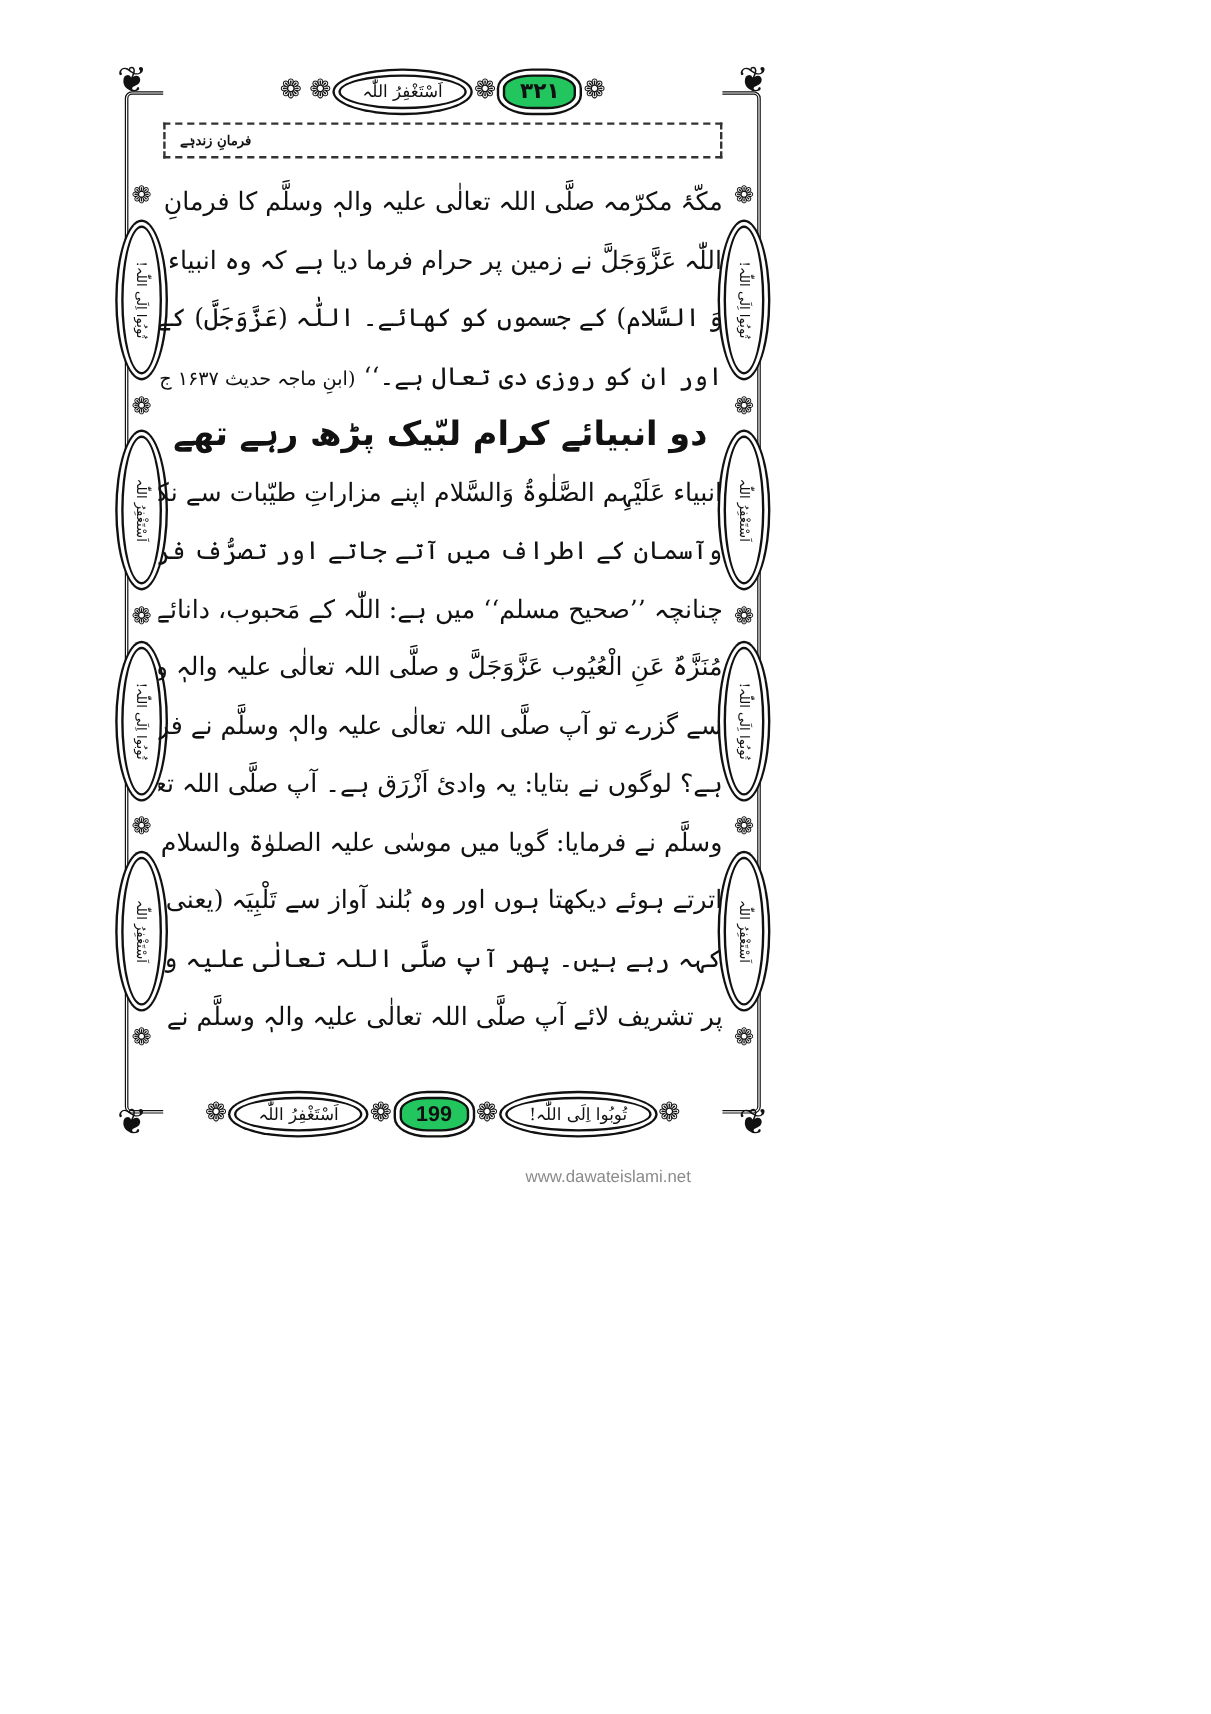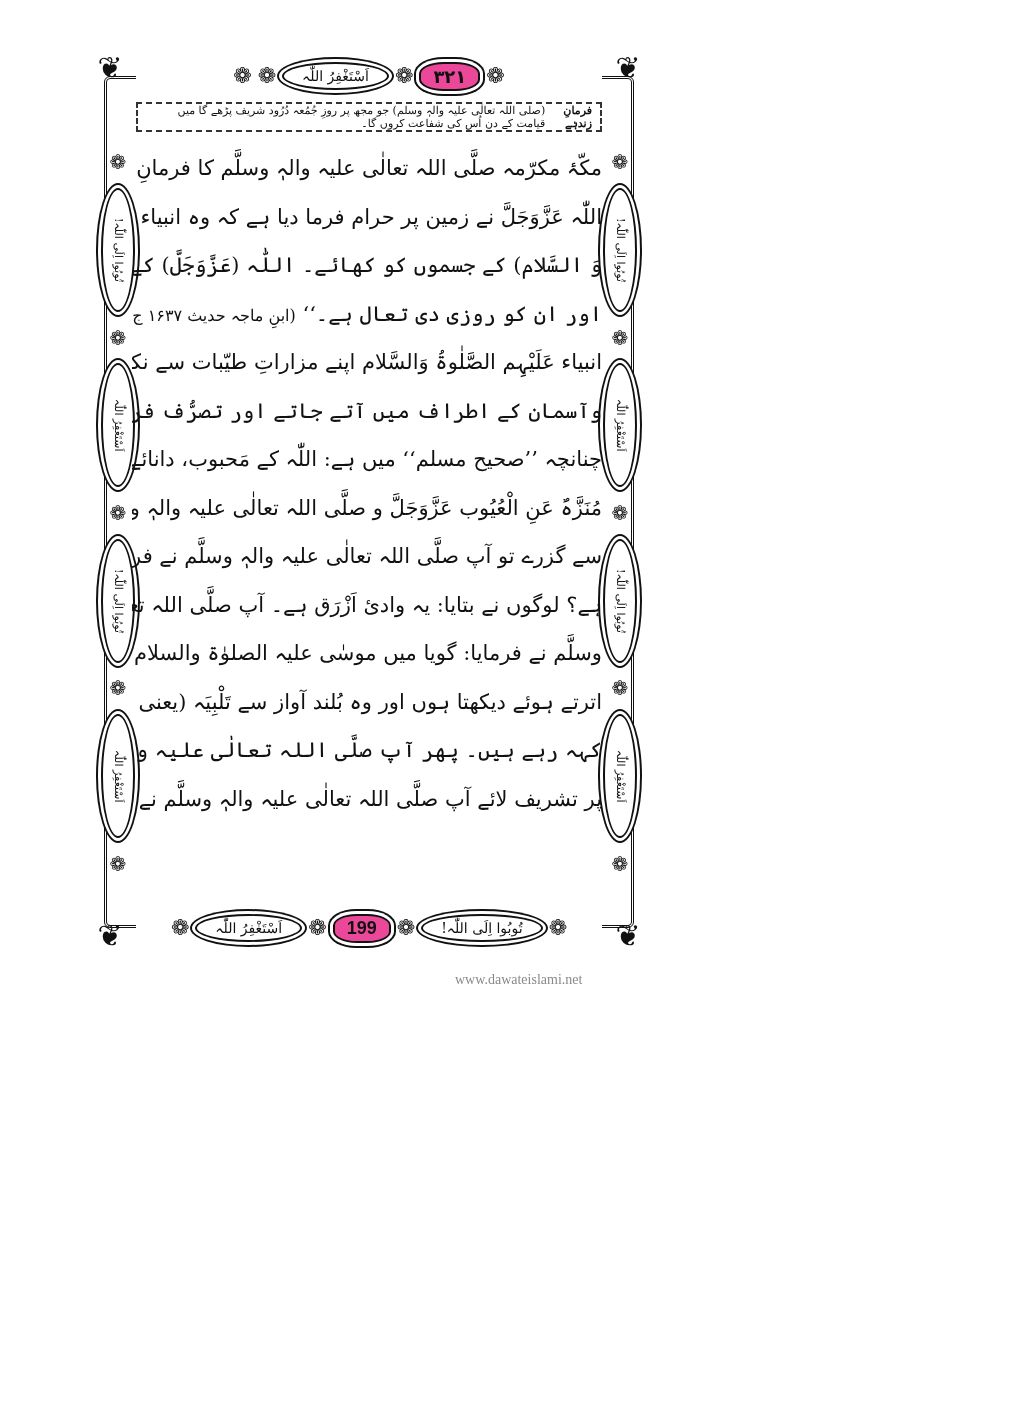--- a/index.html
+++ b/index.html
@@ -14,42 +14,42 @@
     .corner.tr { right: -6px; top: -4px; }
     .corner.bl { left: -6px; bottom: -4px; }
     .corner.br { right: -6px; bottom: -4px; }
 
     
     .band { position: absolute; left: 40px; right: 40px; height: 40px; display: flex; align-items: center; justify-content: center; gap: 6px; background: #fff; }
     .band.top { top: 4px; }
     .band.bottom { bottom: 4px; }
     .rosette { font-size: 22px; line-height: 22px; color: #111; }
     .cartouche { border: 2px solid #111; border-radius: 50%; padding: 4px 18px; background: #fff; font-family: "DejaVu Serif", serif; font-size: 14px; white-space: nowrap; direction: rtl; box-shadow: 0 0 0 3px #fff, 0 0 0 5px #111; }
-    .pgnum { border: 2px solid #111; border-radius: 40%; padding: 2px 12px; font-family: "Liberation Sans", sans-serif; font-weight: bold; font-size: 18px; background:#ec4899; box-shadow: 0 0 0 3px #fff, 0 0 0 5px #111; }
+    .pgnum { border: 2px solid #111; border-radius: 40%; padding: 2px 12px; font-family: "Liberation Sans", sans-serif; font-weight: bold; font-size: 18px; background:#22c55e; box-shadow: 0 0 0 3px #fff, 0 0 0 5px #111; }
     .pgnum.urdu { font-family: "DejaVu Sans", sans-serif; letter-spacing: 3px; }
 
     
     .side { position: absolute; top: 92px; bottom: 70px; width: 40px; display: flex; flex-direction: column; align-items: center; justify-content: space-around; }
     .side.left { left: 2px; }
     .side.right { right: 2px; }
     .side .rosette { font-size: 20px; }
     .vcart { width: 30px; height: 120px; border: 2px solid #111; border-radius: 50%; display: flex; align-items: center; justify-content: center; box-shadow: 0 0 0 3px #fff, 0 0 0 5px #111; background: #fff; }
     .vcart span { writing-mode: vertical-rl; font-family: "DejaVu Serif", serif; font-size: 11px; direction: rtl; white-space: nowrap; }
 
     
     .banner { position: absolute; left: 40px; right: 40px; top: 50px; height: 26px; border: 2px dashed #333; display: flex; align-items: center; justify-content: flex-end; padding: 0 8px; direction: rtl; font-size: 11px; font-family: "DejaVu Serif", serif; background: #fff; }
     .banner b { margin-left: 4px; }
 
     
     .body { position: absolute; left: 36px; right: 40px; top: 92px; direction: rtl; text-align: justify; }
     .line { font-family: "DejaVu Serif", serif; font-size: 21px; line-height: 48.5px; height: 48.5px; white-space: nowrap; overflow: hidden; text-align: right; }
     .heading { font-family: "DejaVu Sans", sans-serif; font-weight: bold; font-size: 28px; line-height: 48.5px; height: 48.5px; text-align: center; }
     .cite { font-size: 16px; }
 
-    .footer-link { position: absolute; left: 455px; top: 972px; font-family: Liberation Serif, serif; font-size: 14px; color: #8a8a8a; }
+    .footer-link { position: absolute; left: 438px; top: 972px; font-family: Liberation Sans, sans-serif; font-size: 14px; color: #8a8a8a; }
   </style>
 </head>
 <body>
 
 <div class="page">
   <div class="frame-outer"></div>
   <div class="corner tl">❦</div>
   <div class="corner tr">❦</div>
   <div class="corner bl">❦</div>
   <div class="corner br">❦</div>
@@ -58,21 +58,20 @@
     <span class="rosette">❁</span>
     <span class="rosette">❁</span>
     <span class="cartouche">اَسْتَغْفِرُ اللّٰہ</span>
     <span class="rosette">❁</span>
     <span class="pgnum urdu">۳۲۱</span>
     <span class="rosette">❁</span>
   </div>
 
   <div class="banner">
     <b>فرمانِ زندہٰے</b>
-    <span>(صلی اللہ تعالٰی علیہ والہٖ وسلم) جو مجھ پر روزِ جُمُعہ دُرُود شریف پڑھے گا میں قیامت کے دن اُس کی شفاعت کروں گا۔</span>
   </div>
 
   <div class="side left">
     <span class="rosette">❁</span>
     <div class="vcart">
         <span>تُوبُوا اِلَی اللّٰہ!</span>
       </div>
     <span class="rosette">❁</span>
     <div class="vcart">
         <span>اَسْتَغْفِرُ اللّٰہ</span>
@@ -108,20 +107,21 @@
   </div>
 
   <div class="body">
     <div class="line">مکّۂ مکرّمہ صلَّی اللہ تعالٰی علیہ والہٖ وسلَّم کا فرمانِ معظّم ہے: ’’بے شک</div>
     <div class="line">اللّٰہ عَزَّوَجَلَّ نے زمین پر حرام فرما دیا ہے کہ وہ انبیاء (عَلَیْہِم الصَّلٰوۃُ</div>
     <div class="line">وَ السَّلام) کے جسموں کو کھائے۔ اللّٰہ (عَزَّوَجَلَّ) کے نبی زندہ ہیں</div>
     <div class="line">
       <span>اور ان کو روزی دی تعال ہے۔‘‘</span>
       <span class="cite">(ابنِ ماجہ حدیث ۱۶۳۷ ج ۲ ص ۲۹۱)</span>
     </div>
+    <div class="heading">دو انبیائے کرام لبّیک پڑھ رہے تھے</div>
     <div class="line">انبیاء عَلَیْہِم الصَّلٰوۃُ وَالسَّلام اپنے مزاراتِ طیّبات سے نکل کر زمین</div>
     <div class="line">وآسمان کے اطراف میں آتے جاتے اور تصرُّف فرماتے ہیں۔</div>
     <div class="line">چنانچہ ’’صحیح مسلم‘‘ میں ہے: اللّٰہ کے مَحبوب، دانائے غُیُوب،</div>
     <div class="line">مُنَزَّہٌ عَنِ الْعُیُوب عَزَّوَجَلَّ و صلَّی اللہ تعالٰی علیہ والہٖ وسلَّم وادیٔ اَزْرَق</div>
     <div class="line">سے گزرے تو آپ صلَّی اللہ تعالٰی علیہ والہٖ وسلَّم نے فرمایا: یہ کون سی وادی</div>
     <div class="line">ہے؟ لوگوں نے بتایا: یہ وادیٔ اَزْرَق ہے۔ آپ صلَّی اللہ تعالٰی علیہ والہٖ</div>
     <div class="line">وسلَّم نے فرمایا: گویا میں موسٰی علیہ الصلوٰۃ والسلام کو ثَنِیَّہ (گھاٹی) سے</div>
     <div class="line">اترتے ہوئے دیکھتا ہوں اور وہ بُلند آواز سے تَلْبِیَہ (یعنی لَبَّیْکَ)</div>
     <div class="line">کہہ رہے ہیں۔ پھر آپ صلَّی اللہ تعالٰی علیہ والہٖ وسلَّم ایک گھاٹی ہَرْشٰی</div>
     <div class="line">پر تشریف لائے آپ صلَّی اللہ تعالٰی علیہ والہٖ وسلَّم نے فرمایا: یہ کون سی گھاٹی</div>

